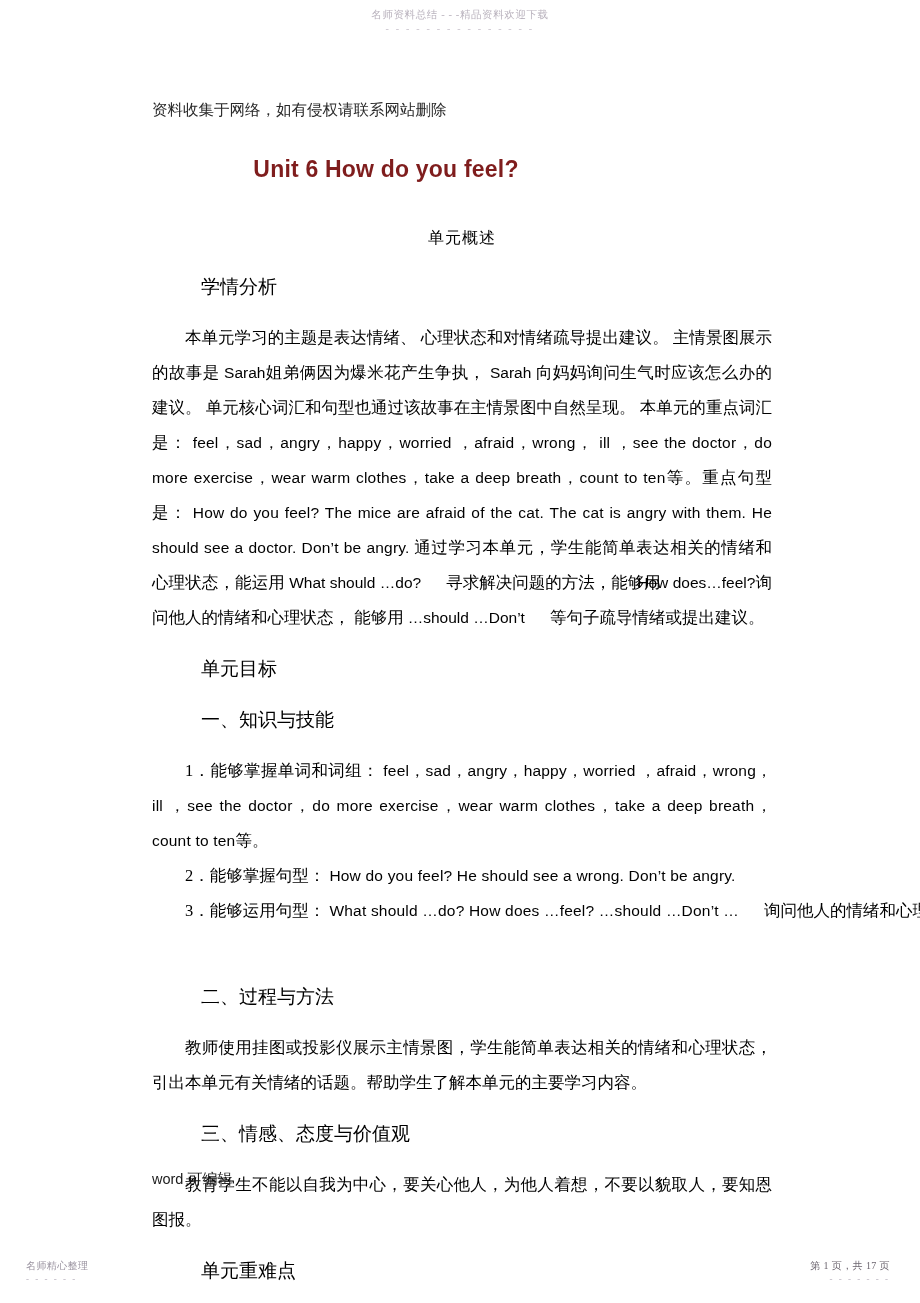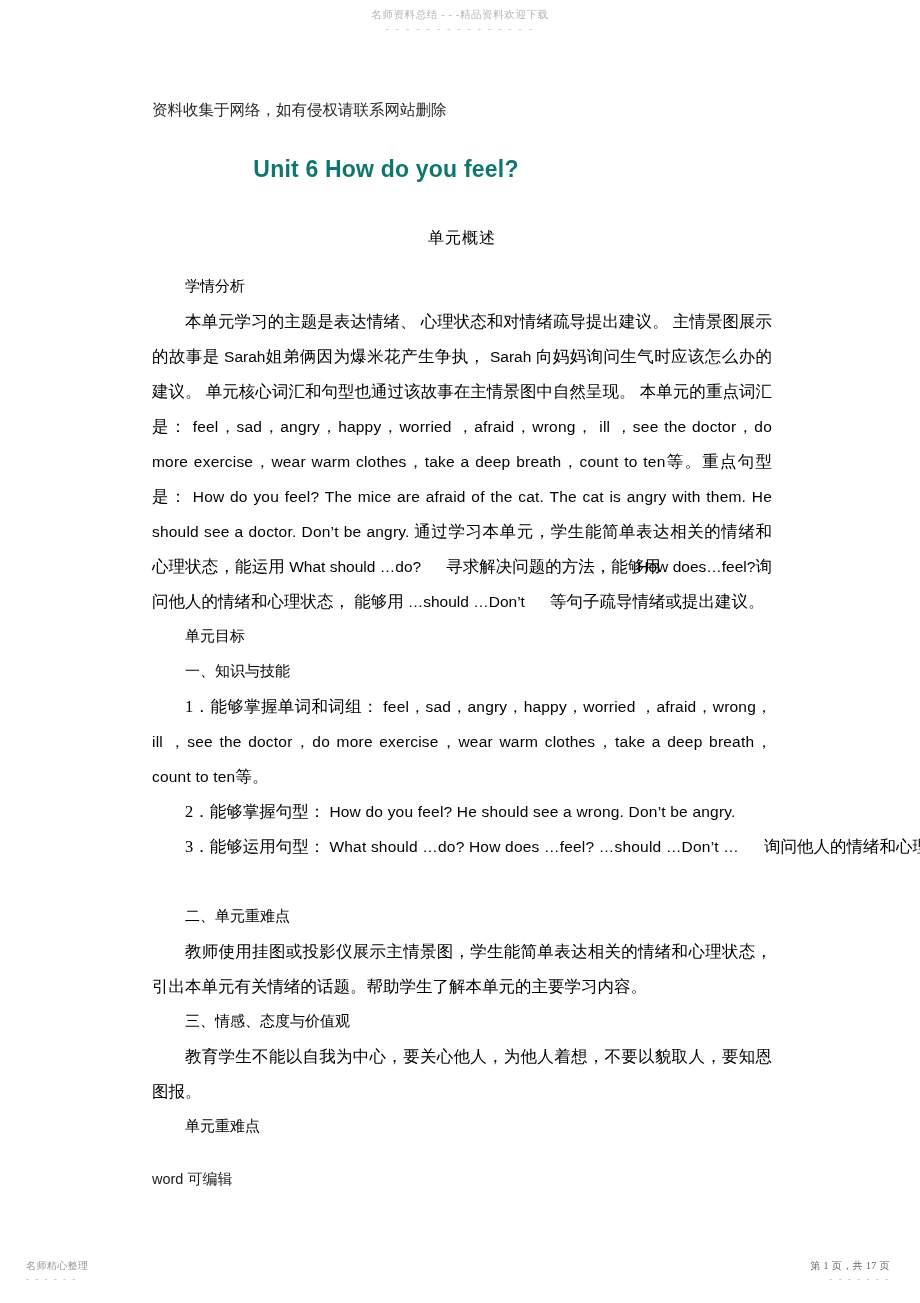--- a/index.html
+++ b/index.html
@@ -58,21 +58,21 @@
   
   .doc-title {
     position: absolute;
     top: 156px;
     left: 0;
     width: 772px;
     text-align: center;
     font-family: "Liberation Sans", "DejaVu Sans", sans-serif;
     font-size: 23px;
     font-weight: bold;
-    color: #0f766e;
+    color: #7f1d1d;
     letter-spacing: 0.2px;
   }
 
   
   .body-wrap {
     position: absolute;
     top: 228px;
     left: 152px;
     width: 620px;
   }
@@ -90,22 +90,22 @@
     font-size: 16.5px;
     line-height: 35px;
     text-align: justify;
     text-justify: inter-ideograph;
     font-family: "Liberation Serif", "DejaVu Serif", serif;
   }
   p.indent {
     text-indent: 33px;
   }
   p.sub-head {
-    margin: 0;
-    font-size: 15px;
+    margin: 16px;
+    font-size: 19px;
     line-height: 35px;
     text-indent: 33px;
     font-family: "Liberation Serif", "DejaVu Serif", serif;
   }
   .en {
     font-family: "Liberation Sans", "DejaVu Sans", sans-serif;
     font-size: 15.5px;
   }
   .sp { letter-spacing: 0.2px; }
 
@@ -204,21 +204,21 @@
     <p class="sub-head">单元目标</p>
 
     <p class="sub-head">一、知识与技能</p>
 
     <p class="para indent"><span>1．能够掌握单词和词组：</span> <span class="en sp">feel，sad，angry，happy，worried ，afraid，wrong，ill ，see the doctor，do more exercise，wear warm clothes，take a deep breath，count to ten</span><span>等。</span></p>
 
     <p class="para indent"><span>2．能够掌握句型：</span> <span class="en sp">How do you feel? He should see a wrong. Don’t be angry.</span></p>
 
     <p class="para indent"><span>3．能够运用句型：</span> <span class="en sp">What should …do? How does …feel? …should …Don’t …</span><span class="overlap"><span>询问他人的情绪和心理状态并能疏导情绪或提出建议。</span></span><span style="visibility:hidden">询问他人的情绪和心理状态并能疏导情绪或提出建议。</span></p>
 
-    <p class="sub-head">二、单元重难点</p>
+    <p class="sub-head">二、过程与方法</p>
 
     <p class="para indent">教师使用挂图或投影仪展示主情景图，学生能简单表达相关的情绪和心理状态，引出本单元有关情绪的话题。帮助学生了解本单元的主要学习内容。</p>
 
     <p class="sub-head">三、情感、态度与价值观</p>
 
     <p class="para indent">教育学生不能以自我为中心，要关心他人，为他人着想，不要以貌取人，要知恩图报。</p>
 
     <p class="sub-head">单元重难点</p>
 
   </div>

